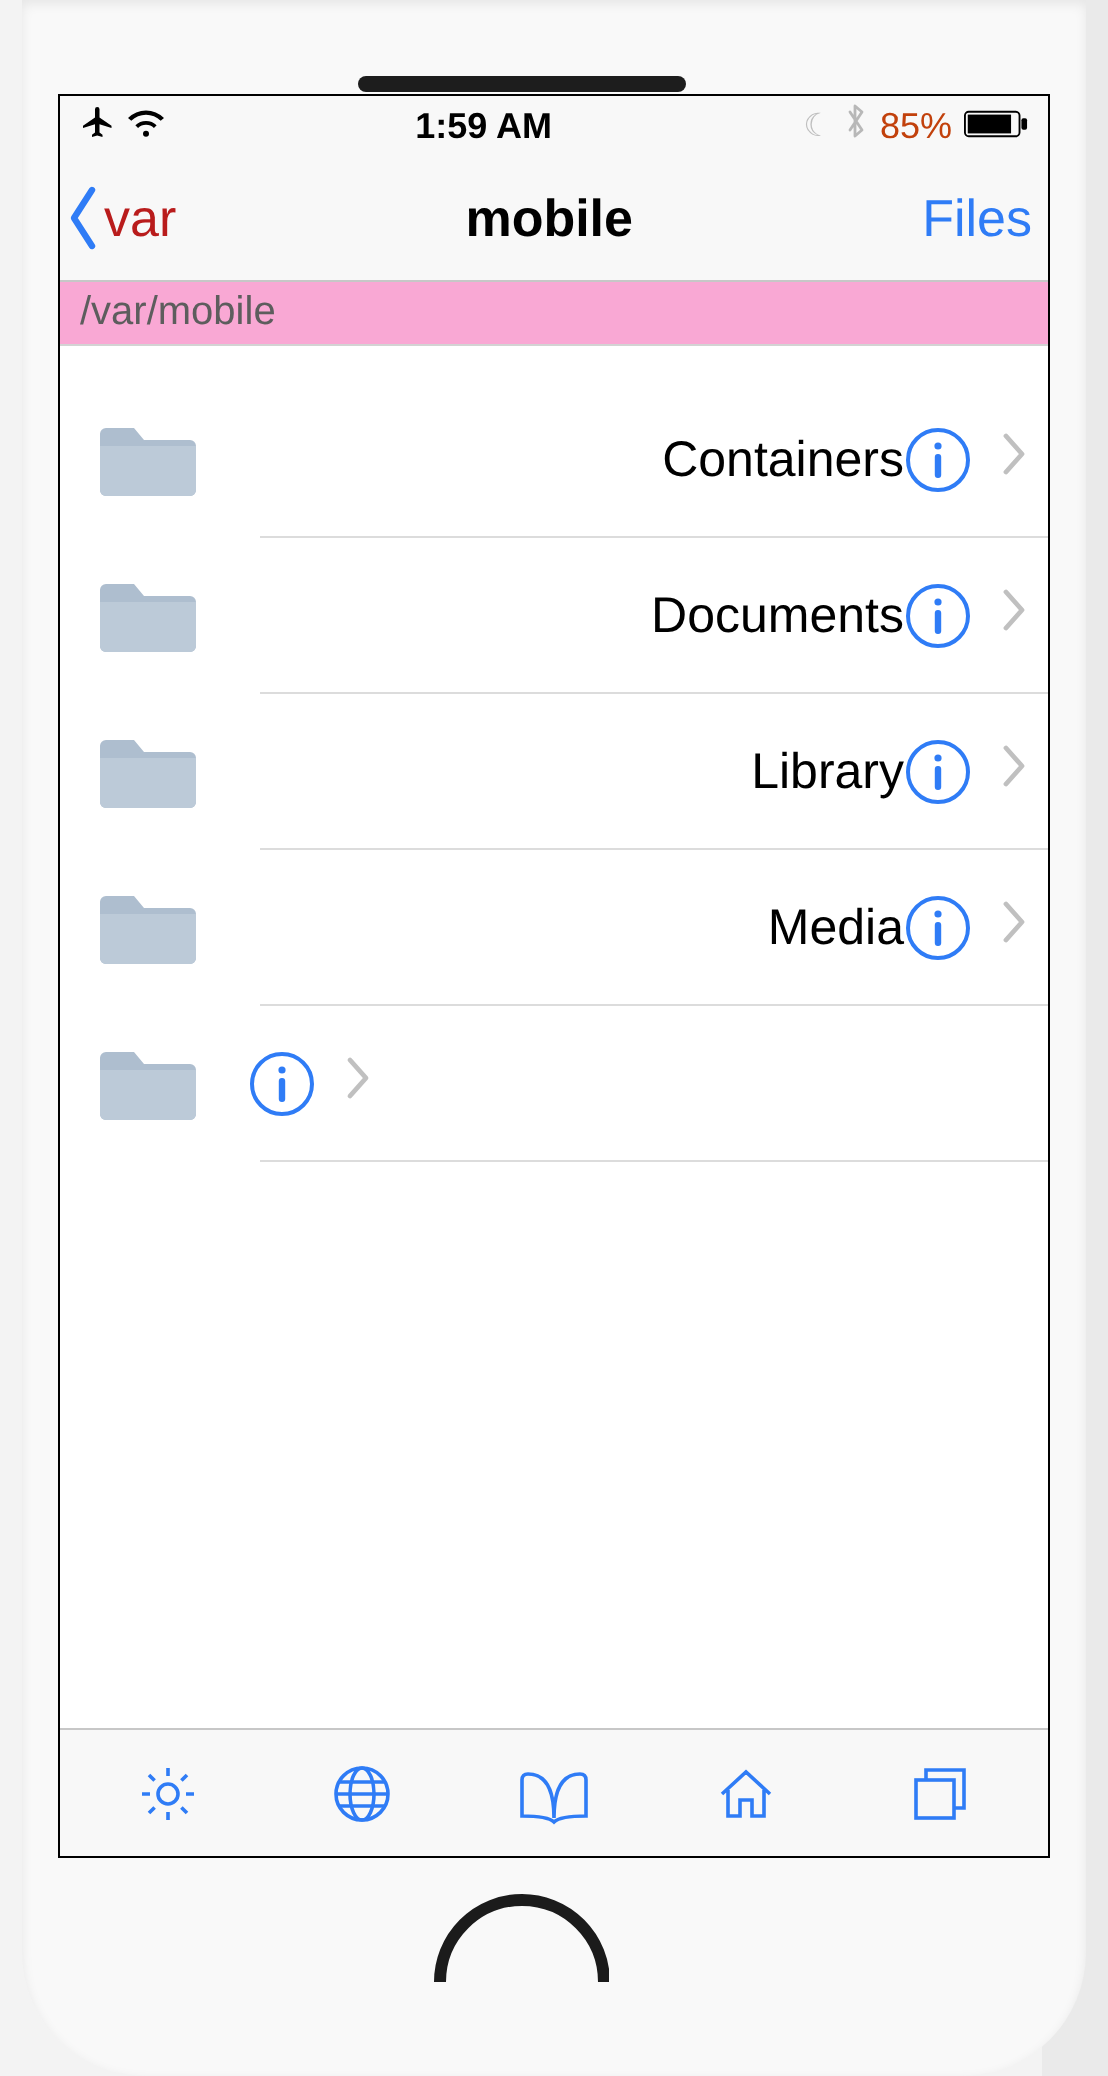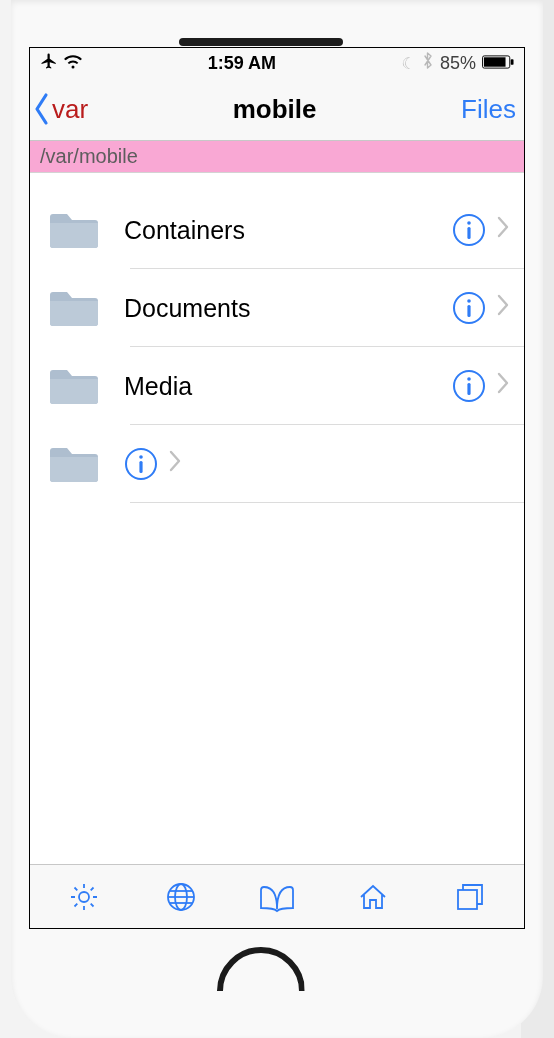--- a/index.html
+++ b/index.html
@@ -65,21 +65,21 @@
     font-size: 18px;
     color: #000;
   }
   .status-left { display: flex; align-items: center; gap: 6px; }
   .status-right { display: flex; align-items: center; gap: 6px; color: #9e9e9e; font-size: 18px; }
   .status-center { font-weight: 600; font-size: 18px; color:#000; }
   .airplane-icon svg { width: 18px; height: 18px; fill: #000; }
   .wifi-icon svg { width: 18px; height: 14px; fill: #000; }
   .moon { font-size: 16px; color:#bfbfbf; }
   .bt { font-size: 18px; color:#bfbfbf; }
-  .battery-pct { color:#404040; font-size:18px; }
+  .battery-pct { color:#c2410c; font-size:18px; }
   .battery-icon svg { width: 32px; height: 14px; }
 
   
   .nav-bar {
     height: 63px;
     background: #f8f8f8;
     border-bottom: 1px solid #c7c7c7;
     display: flex;
     align-items: center;
     justify-content: space-between;
@@ -110,20 +110,21 @@
     flex-direction: column;
     padding-top: 18px;
     background:#fff;
   }
   .file-row {
     display:flex;
     align-items:center;
     padding: 10px 6px 10px 18px;
     height: 78px;
     position: relative;
+    text-align: right;
   }
   .file-row::after{
     content:"";
     position:absolute;
     left:100px; right:0; bottom:0;
     height:1px;
     background:#dcdcdc;
   }
   .folder-icon { width:52px; height:42px; margin-right:24px; flex-shrink:0; }
   .folder-icon svg { width:52px; height:42px; }
@@ -247,20 +248,41 @@
             </svg>
         </span>
         <span class="disclosure">
           <svg viewBox="0 0 14 24">
               <polyline points="3,3 11,12 3,21"></polyline>
             </svg>
         </span>
       </div>
 
 
+      <div class="file-row">
+        <span class="folder-icon">
+          <svg viewBox="0 0 52 42">
+              <path d="M2 8a3 3 0 0 1 3-3h14l5 6h23a3 3 0 0 1 3 3v22a3 3 0 0 1-3 3H5a3 3 0 0 1-3-3z" fill="#aebecf"></path>
+              <path d="M2 14h48v22a3 3 0 0 1-3 3H5a3 3 0 0 1-3-3z" fill="#bccad8"></path>
+            </svg>
+        </span>
+        <span class="file-name">Library</span>
+        <span class="info-btn">
+          <svg viewBox="0 0 34 34">
+              <circle cx="17" cy="17" r="15" fill="none" stroke="#2f7cf6" stroke-width="2"></circle>
+              <circle cx="17" cy="10" r="1.8" fill="#2f7cf6"></circle>
+              <rect x="15.4" y="14" width="3.2" height="12" rx="1.5" fill="#2f7cf6"></rect>
+            </svg>
+        </span>
+        <span class="disclosure">
+          <svg viewBox="0 0 14 24">
+              <polyline points="3,3 11,12 3,21"></polyline>
+            </svg>
+        </span>
+      </div>
 
       <div class="file-row">
         <span class="folder-icon">
           <svg viewBox="0 0 52 42">
               <path d="M2 8a3 3 0 0 1 3-3h14l5 6h23a3 3 0 0 1 3 3v22a3 3 0 0 1-3 3H5a3 3 0 0 1-3-3z" fill="#aebecf"></path>
               <path d="M2 14h48v22a3 3 0 0 1-3 3H5a3 3 0 0 1-3-3z" fill="#bccad8"></path>
             </svg>
         </span>
         <span class="file-name">Media</span>
         <span class="info-btn">

